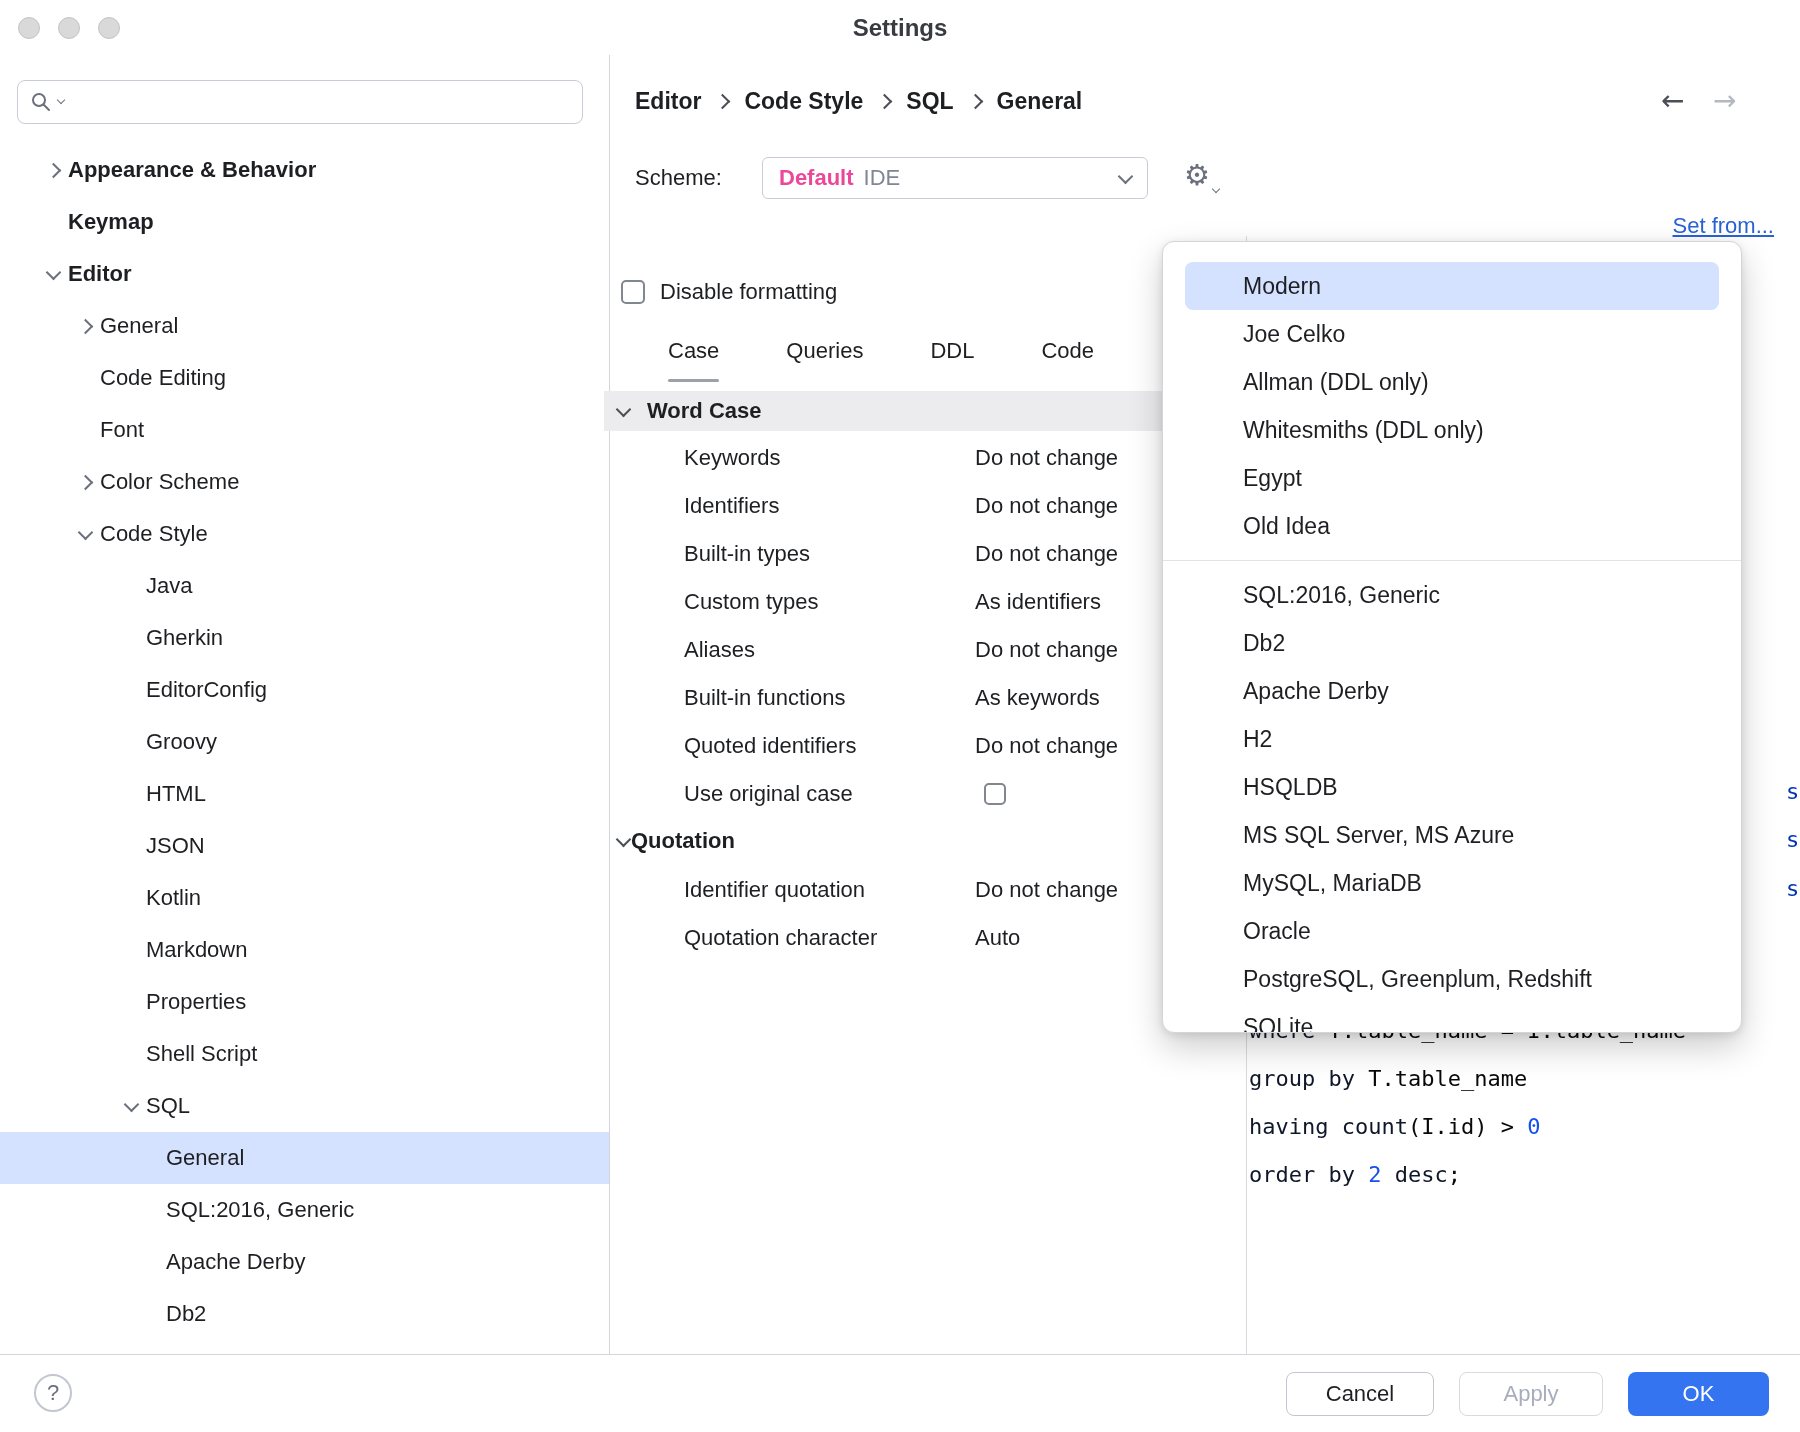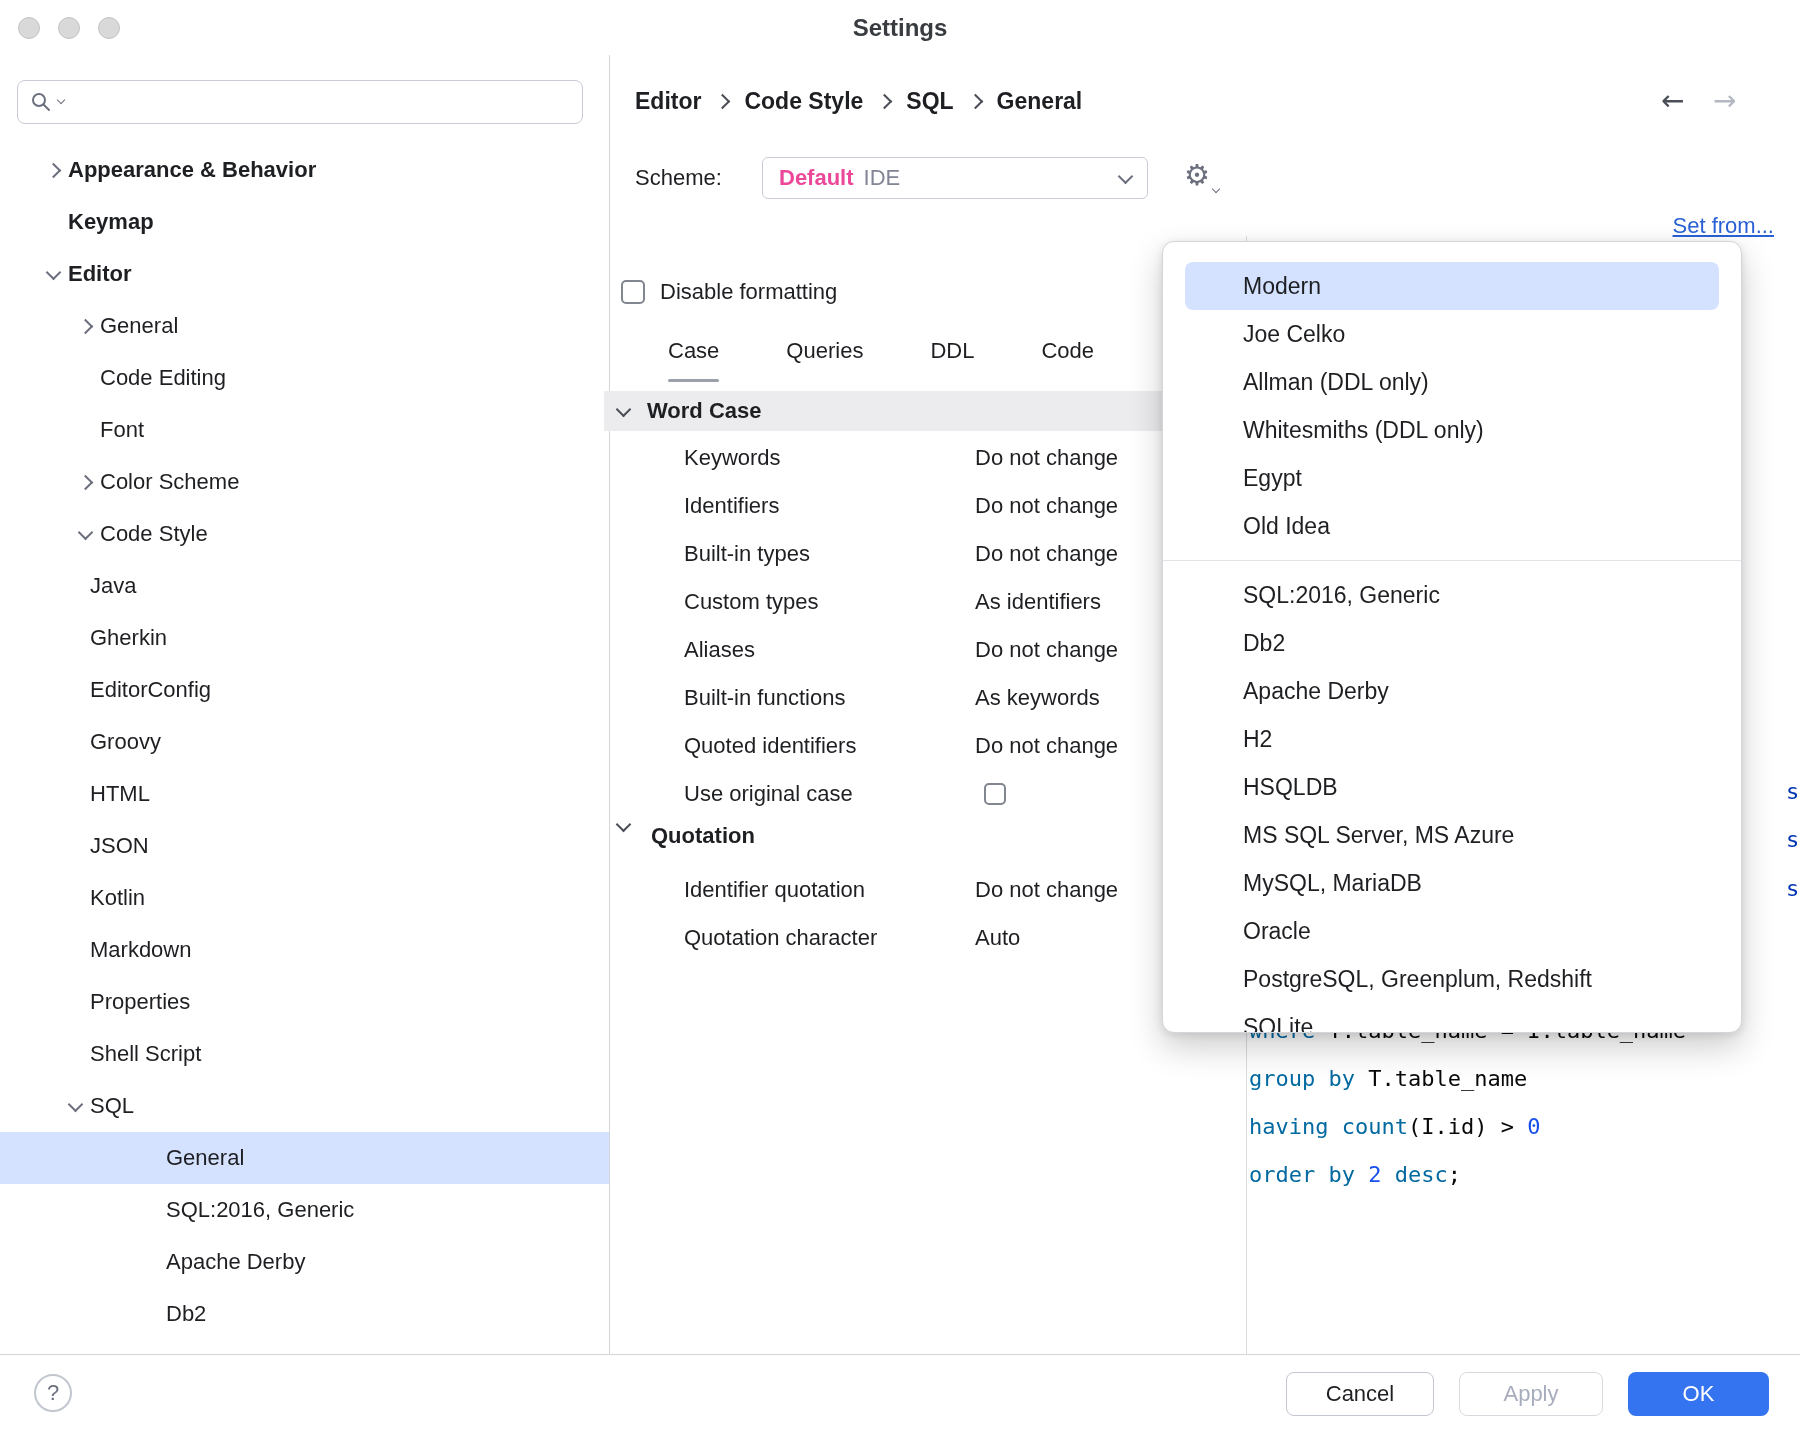--- a/index.html
+++ b/index.html
@@ -25,21 +25,21 @@
   .chev.dark{border-color:#4b4e57;}
 
   
   .sidebar{position:absolute;left:0;top:55px;width:610px;height:1299px;border-right:1px solid #d3d5db;box-sizing:border-box;background:#fff;}
   .search-box{position:absolute;left:17px;top:25px;width:566px;height:44px;border:1px solid #c9ccd6;border-radius:8px;
               box-sizing:border-box;display:flex;align-items:center;padding:0 12px;gap:6px;background:#fff;}
   .search-box input{border:none;outline:none;flex:1;font-size:21px;font-family:inherit;color:#1e1f22;background:transparent;}
   .tree{position:absolute;left:0;top:89px;width:100%;}
   .tree-row{height:52px;display:flex;align-items:center;font-size:22px;cursor:default;}
   .tree-row.lvl0{padding-left:38px;} .tree-row.lvl1{padding-left:70px;}
-  .tree-row.lvl2{padding-left:60px;} .tree-row.lvl3{padding-left:136px;}
+  .tree-row.lvl2{padding-left:116px;} .tree-row.lvl3{padding-left:136px;}
   .tree-row.bold .tree-label{font-weight:700;}
   .tree-row.selected{background:#d4e2ff;}
   .chev-slot{width:30px;display:flex;justify-content:center;align-items:center;flex:none;}
 
   
   .breadcrumb{position:absolute;left:635px;top:88px;display:flex;align-items:center;gap:16px;
               font-size:23px;font-weight:700;color:#1e1f22;}
   .nav-arrow{position:absolute;top:84px;font-size:28px;font-family:"DejaVu Sans",sans-serif;}
   .nav-back{left:1661px;color:#4a4e57;}
   .nav-forward{left:1713px;color:#b4b8c0;}
@@ -59,34 +59,34 @@
   .checkbox{width:24px;height:24px;border:2px solid #82868f;border-radius:5px;background:#fff;box-sizing:border-box;flex:none;}
   .preview-partial{position:absolute;left:1190px;top:282px;font-size:22px;color:#1e1f22;}
 
   .tabs{position:absolute;left:652px;top:338px;display:flex;gap:51px;font-size:22px;}
   .tab{position:relative;padding-bottom:18px;cursor:pointer;margin-left:16px;}
   .tab.selected::after{content:"";position:absolute;left:0;right:0;bottom:0;height:3px;background:#9ba0aa;border-radius:2px;}
 
   .section-band{position:absolute;left:604px;top:391px;width:642px;height:40px;background:#ececee;
                 display:flex;align-items:center;padding-left:14px;gap:18px;box-sizing:border-box;}
   .section-title{font-size:22px;font-weight:700;}
-  .quotation-header{position:absolute;left:604px;top:823px;height:36px;display:flex;align-items:flex-start;padding-left:14px;gap:22px;box-sizing:border-box;}
+  .quotation-header{position:absolute;left:604px;top:823px;height:36px;display:flex;align-items:center;padding-left:14px;gap:2px;box-sizing:border-box;}
 
   .rows{position:absolute;left:604px;width:642px;}
   .rows.rows0{top:434px;} .rows.rows1{top:866px;}
   .setting-row{position:relative;height:48px;}
   .row-label{position:absolute;left:80px;top:50%;transform:translateY(-50%);font-size:22px;}
   .row-value{position:absolute;left:371px;top:50%;transform:translateY(-50%);font-size:22px;cursor:pointer;}
   .setting-row .checkbox{position:absolute;left:380px;top:13px;width:22px;height:22px;}
 
   
   .preview-divider{position:absolute;left:1246px;top:236px;width:1px;height:1118px;background:#d9dbe0;}
   .preview-code{position:absolute;left:1249px;top:1007px;font-family:"DejaVu Sans Mono","Liberation Mono",monospace;font-size:22px;}
   .code-line{height:48px;line-height:48px;white-space:pre;}
-  .tok-kw{color:#0369a1;} .tok-p{color:#080808;} .tok-num{color:#1750eb;}
+  .tok-kw{color:#0f172a;} .tok-p{color:#080808;} .tok-num{color:#1750eb;}
   .edge-frag{position:absolute;left:1786px;font-family:"DejaVu Sans Mono","Liberation Mono",monospace;font-size:22px;color:#0033b3;}
   .edge-frag:nth-child(1){top:779px;} .edge-frag:nth-child(2){top:827px;} .edge-frag:nth-child(3){top:876px;}
 
   
   .style-menu{position:absolute;left:1162px;top:241px;width:580px;height:792px;background:#fff;
               border:1px solid #d3d5db;border-radius:12px;box-sizing:border-box;padding-top:20px;overflow:hidden;
               box-shadow:0 14px 34px rgba(0,0,0,.20),0 2px 8px rgba(0,0,0,.10);z-index:30;}
   .menu-item{height:48px;line-height:48px;margin:0 22px;padding-left:58px;border-radius:8px;font-size:23px;color:#1e1f22;cursor:pointer;}
   .menu-item.selected{background:#d4e2ff;}
   .menu-separator{height:1px;background:#e2e3e7;margin:10px 0;}

